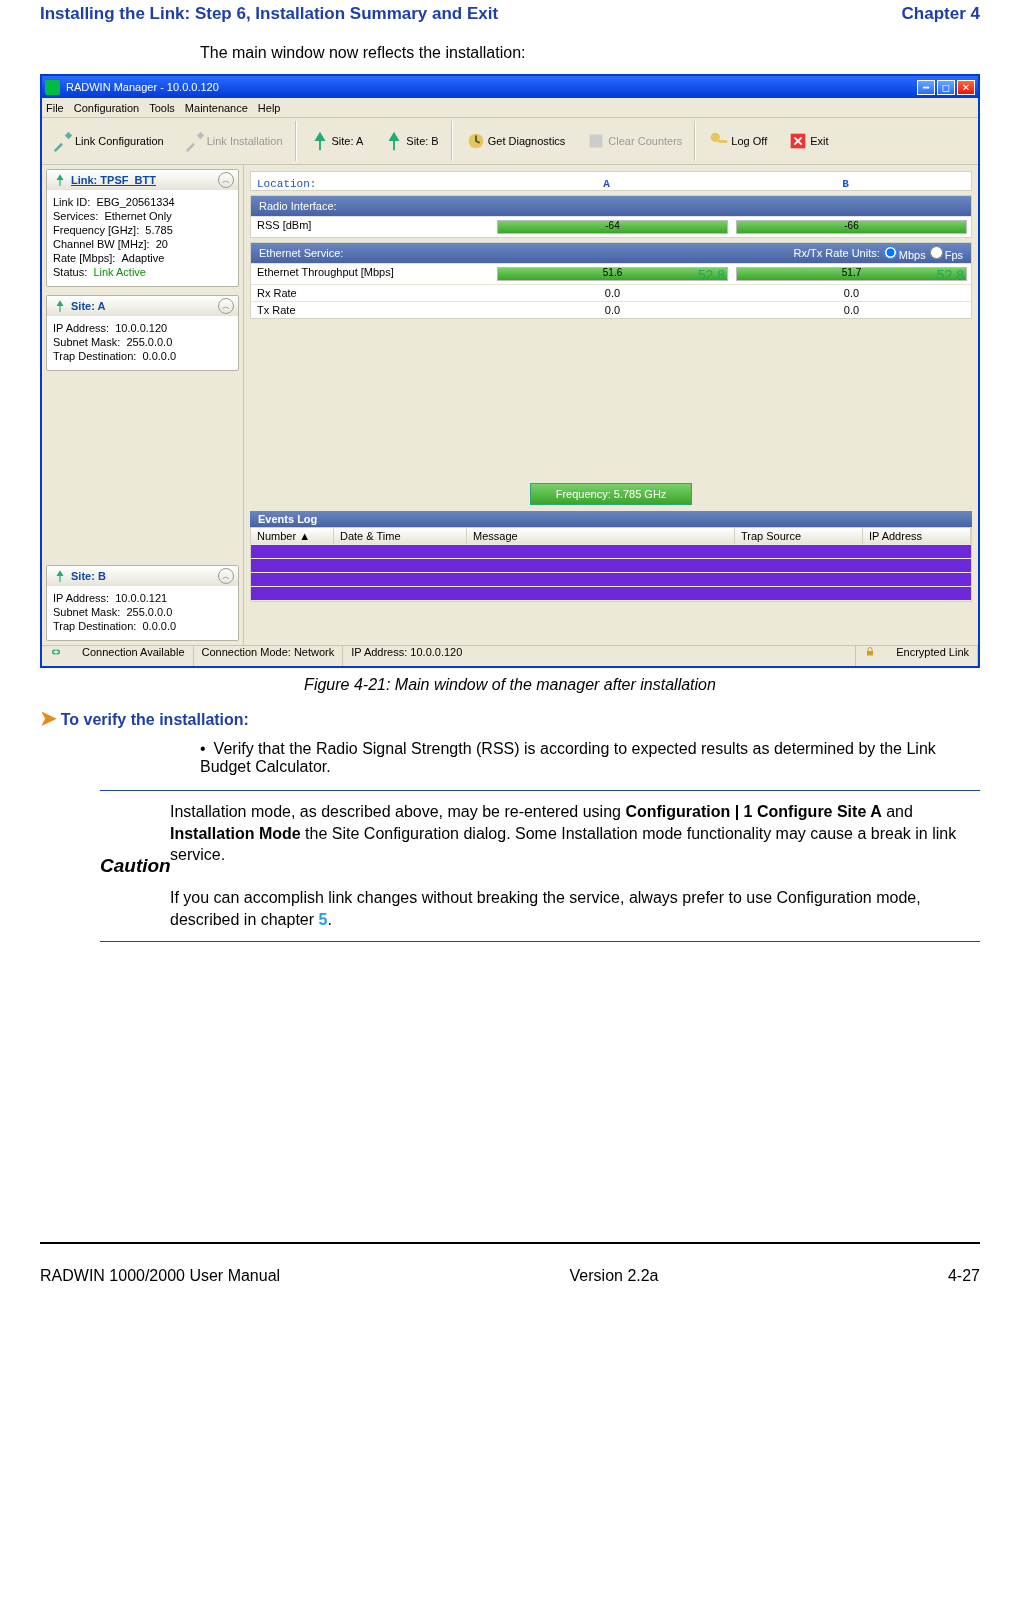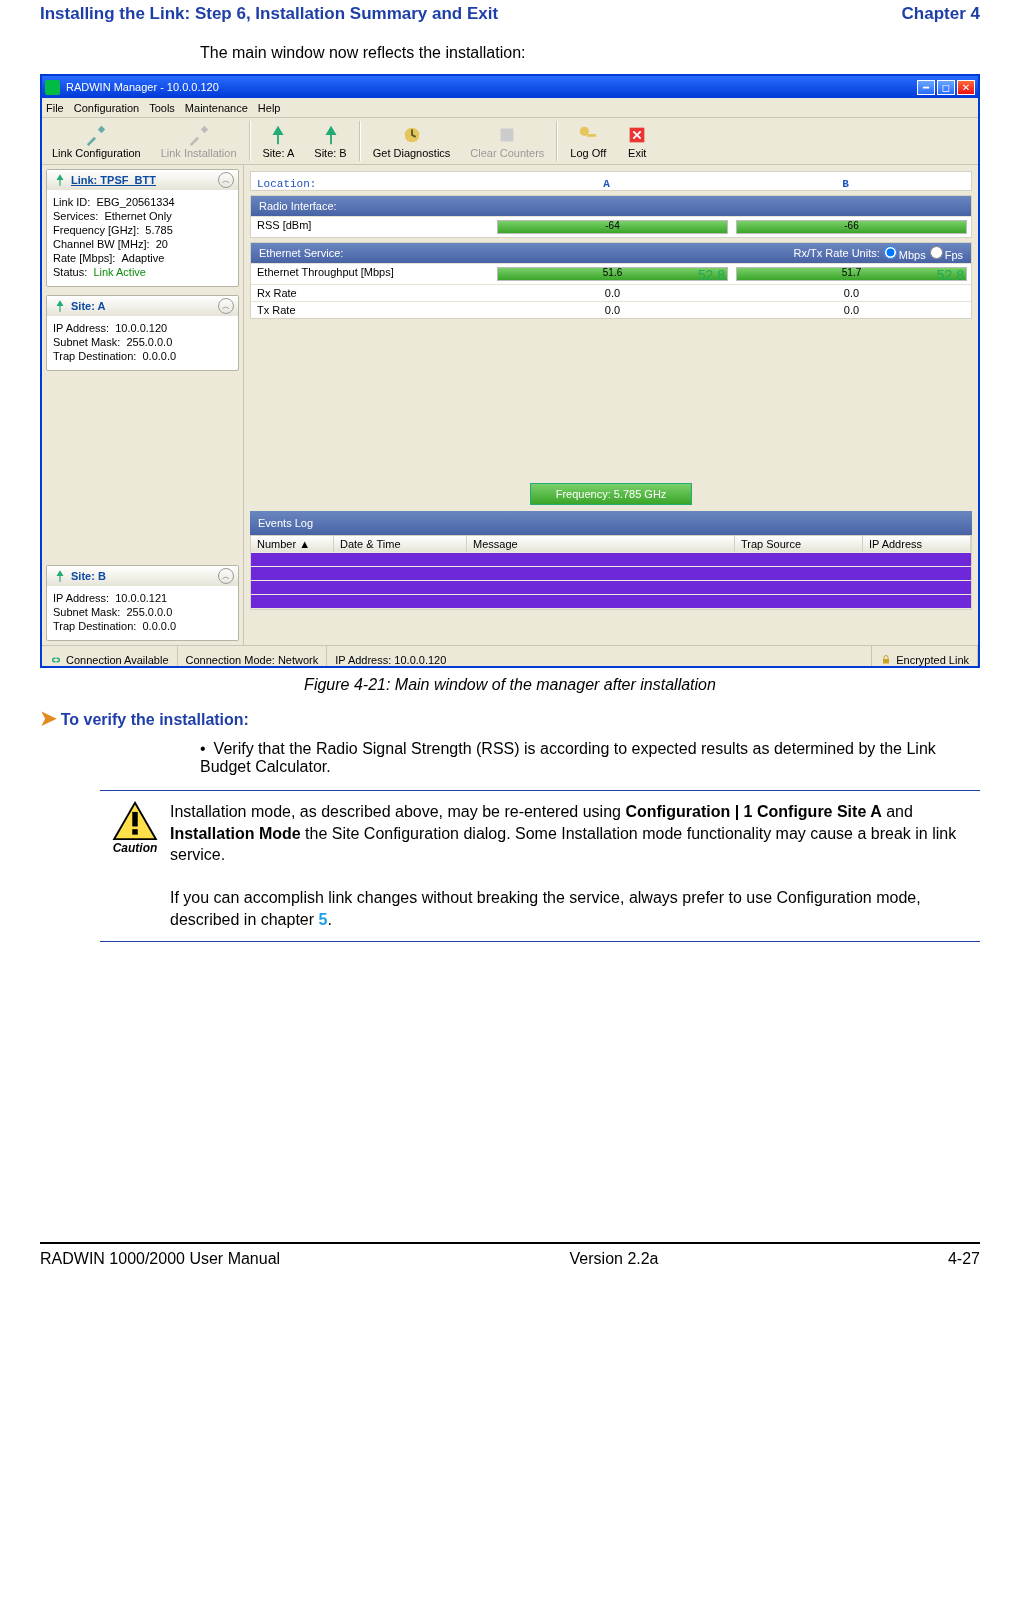--- a/index.html
+++ b/index.html
@@ -20,21 +20,21 @@
   .titlebar .spacer { flex:1; }
   .winbtn { width:18px; height:15px; margin-left:2px; background:linear-gradient(#6aa6ff,#2a6cff); border:1px solid #fff; box-sizing:border-box; display:flex; align-items:center; justify-content:center; font-size:10px; color:#fff; }
   .winbtn.close { background:linear-gradient(#ff6a3a,#e11); }
 
   
   .menubar { background:#ece9d8; height:19px; display:flex; align-items:center; font-size:11px; padding:0 4px; gap:10px; border-bottom:1px solid #c9c6b6; }
 
   
   .toolbar { background:#ece9d8; height:46px; display:flex; align-items:center; font-size:11px; border-bottom:1px solid #c9c6b6; }
   .toolgroup { display:flex; height:100%; }
-  .toolbtn { display:flex; flex-direction:column; align-items:center; justify-content:center; padding:0 10px; gap:1px; }
+  .toolbtn { display:flex; flex-direction:row; align-items:center; justify-content:center; padding:0 10px; gap:1px; }
   .toolbtn .ico { width:22px; height:22px; }
   .toolbtn.disabled { color:#9a9a9a; }
   .tsep { width:0; height:40px; border-left:1px solid #c9c6b6; border-right:1px solid #fff; margin:0 2px; }
 
   
   .appbody { display:flex; height:480px; background:#ece9d8; }
   .sidebar { width:201px; border-right:1px solid #c9c6b6; display:flex; flex-direction:column; }
   .main    { flex:1; display:flex; flex-direction:column; }
 
   .panel { background:#fff; border:1px solid #b6b4a5; margin:4px; border-radius:2px; }
@@ -60,47 +60,47 @@
   .datarow { display:flex; font-size:11px; border-top:1px solid #e5e3d5; }
   .datarow .lbl { width:230px; padding:2px 6px; }
   .datarow .c { flex:1; text-align:center; padding:2px 0; }
   .bar { height:12px; margin:1px 4px; position:relative; background:#e8e8e8; border:1px solid #bbb; }
   .bar .fill { position:absolute; inset:0; background:linear-gradient(#7ad06a,#3aa528); }
   .bar .val { position:absolute; left:50%; top:-1px; transform:translateX(-50%); font-size:10px; }
   .bar .cap { position:absolute; right:2px; top:-1px; font-size:14px; color:#2a5; }
 
   .freqbar { margin:160px auto 6px auto; width:160px; height:20px; background:linear-gradient(#7ad06a,#3aa528); color:#fff; font-size:11px; display:flex; align-items:center; justify-content:center; border:1px solid #2a7; }
 
-  .evthead { height:24px; color:#fff; font-size:11px; display:flex; align-items:center; padding:0 8px; background:linear-gradient(#6a86c0,#4863a5); margin:0 6px; }
+  .evthead { height:16px; color:#fff; font-size:11px; display:flex; align-items:center; padding:0 8px; background:linear-gradient(#6a86c0,#4863a5); margin:0 6px;font-weight:bold; }
   .evtbl { background:#6d28d9; margin:0 6px 2px 6px; border:1px solid #d5d2c3; }
   .evtbl .hdr, .evtbl .erow { display:flex; font-size:11px; border-bottom:1px solid #eceadd; }
   .evtbl .hdr div { background:linear-gradient(#fff,#e6e4d7); border-right:1px solid #d5d2c3; padding:2px 6px; }
   .evtbl .erow { height:13px; }
   .col-num { width:70px; } .col-dt { width:120px; } .col-msg { flex:1; } .col-src { width:115px; } .col-ip { width:95px; }
 
   .statusbar { height:20px; background:#ece9d8; display:flex; align-items:center; font-size:11px; border-top:1px solid #c9c6b6; }
-  .statusbar .cell { padding:0 8px; border-right:1px solid #c9c6b6; display:flex; align-items:flex-end; height:100%; gap:4px; }
+  .statusbar .cell { padding:0 8px; border-right:1px solid #c9c6b6; display:flex; align-items:flex-start; height:100%; gap:20px; }
   .statusbar .cell.grow { flex:1; }
   .statusbar .sico { width:12px; height:12px; }
 
   
   .figcap { text-align:center; font-style:italic; font-size:16px; margin:8px 0 12px 0; }
   .proc { color:#1e3fa8; font-weight:bold; font-size:16px; margin:6px 0 10px 0; }
   .proc .chev { color:#e38b1e; font-size:20px; font-weight:bold; margin-right:4px; }
   .bullet { margin:6px 0 14px 160px; font-size:16px; }
   .bullet .b { margin-right:8px; }
 
   .caution { display:flex; border-top:1px solid #1e3fa8; border-bottom:1px solid #1e3fa8; padding:10px 0; margin:8px 0 0 60px; }
-  .caution .icon { width:70px; display:flex; flex-direction:column; align-items:center; font-style:italic; font-weight:bold; font-size:12px; }
+  .caution .icon { width:70px; display:flex; align-items:center; font-style:italic; font-weight:bold; font-size:19px; }
   .caution .icon svg { width:46px; height:40px; }
   .caution .txt { flex:1; font-size:16px; line-height:1.35; }
   .caution .txt .b { font-weight:bold; }
   .caution .txt .chlink { color:#1e9fea; font-weight:bold; }
 
-  .docfoot { display:flex; justify-content:space-between; font-size:16px; border-top:2px solid #000; margin-top:300px; padding-top:6px; }
+  .docfoot { display:flex; justify-content:space-between; font-size:16px; border-top:2px solid #000; margin-top:300px; padding-top:23px; }
 </style>
 </head>
 <body>
 
 <div class="page">
   <div class="doc-header">
     <span>Installing the Link: Step 6, Installation Summary and Exit</span>
     <span>Chapter 4</span>
   </div>
 

